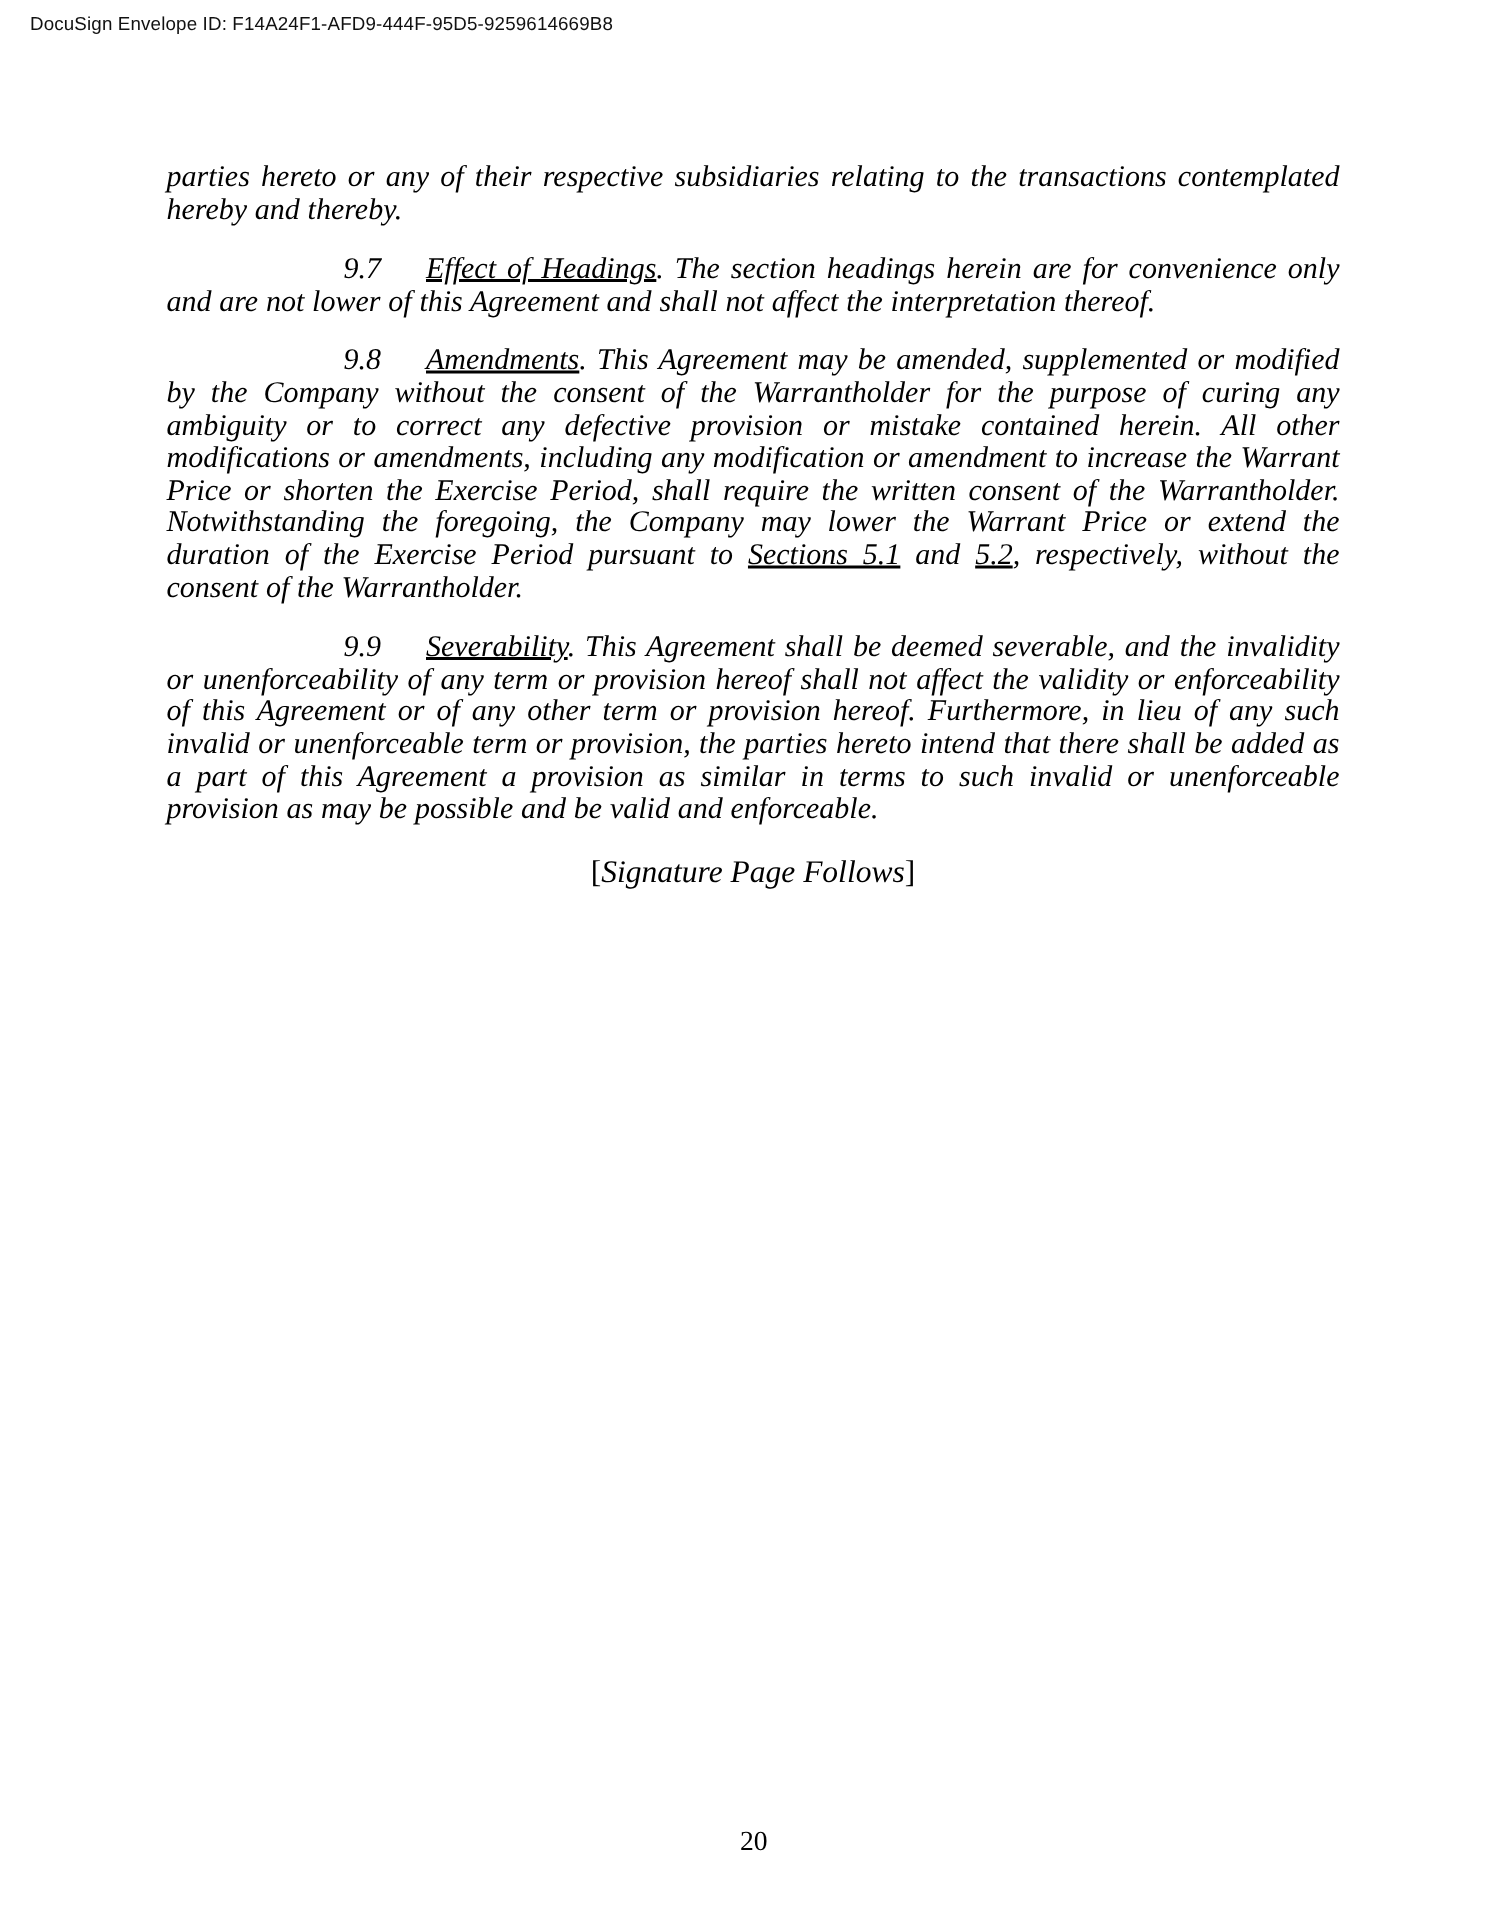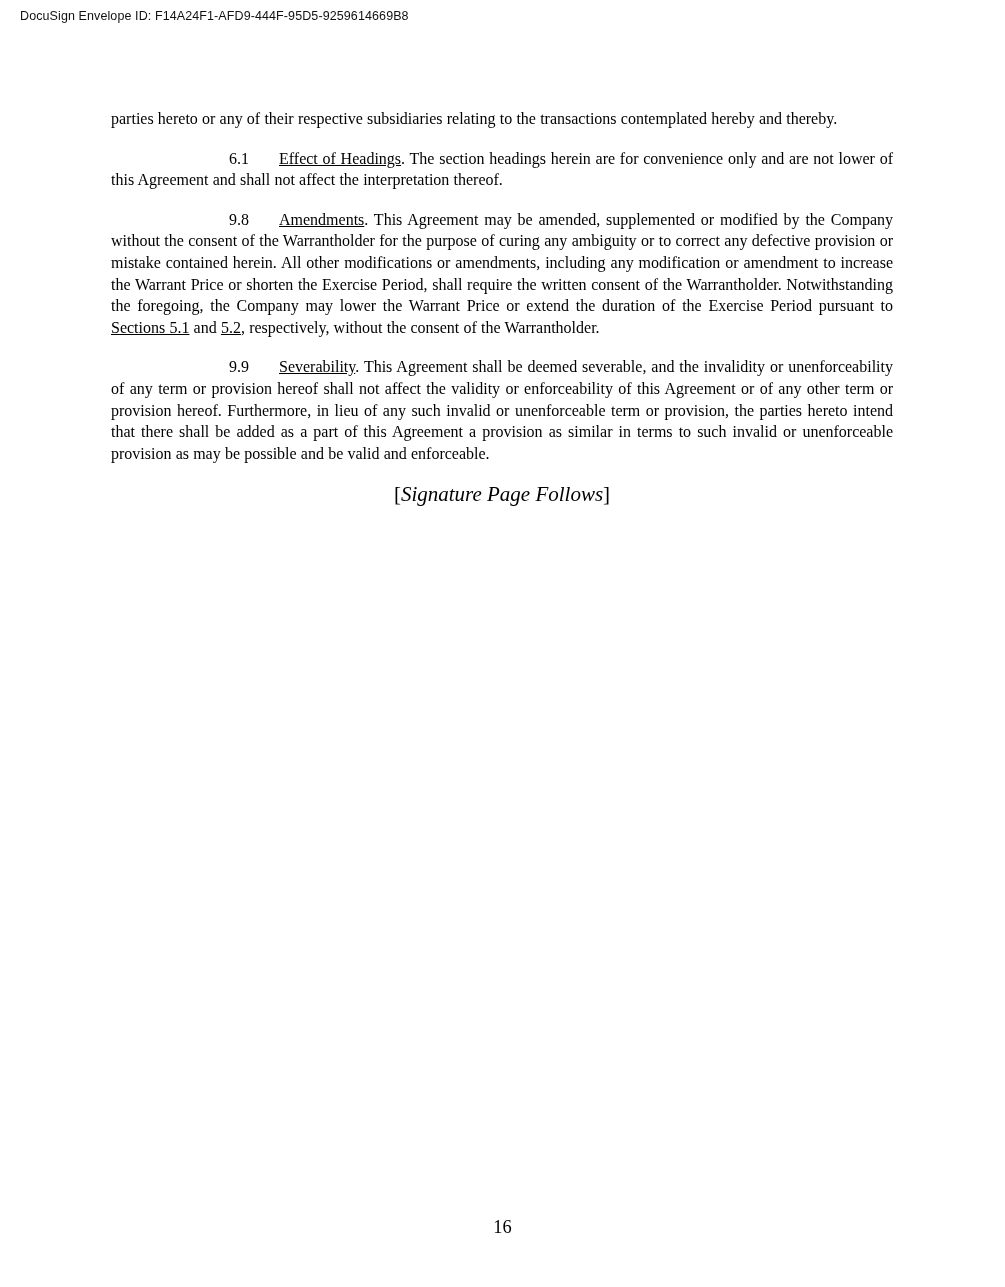--- a/index.html
+++ b/index.html
@@ -32,25 +32,26 @@
     white-space: nowrap;
   }
   .content {
     position: absolute;
     top: 108px;
     left: 111px;
     width: 782px;
   }
   p.para {
     margin: 0 0 18px 0;
-    font-size: 16px;
+    font-size: 20px;
     line-height: 21.6px;
     text-align: justify;
     text-justify: inter-word;
     word-spacing: 0.2px;
+    font-style: italic;
   }
   p.para:last-child {
     margin-bottom: 0;
   }
   .indent {
     display: inline-block;
     width: 118px;
   }
   .num-gap {
     display: inline-block;
@@ -81,25 +82,25 @@
 <body>
 
 <div class="page">
 
   <div class="envelope-id">DocuSign Envelope ID: F14A24F1-AFD9-444F-95D5-9259614669B8</div>
 
   <div class="content">
 
     <p class="para"><span>parties hereto or any of their respective subsidiaries relating to the transactions contemplated hereby and thereby.</span></p>
 
-    <p class="para"><span class="indent"></span><span>6.1</span><span class="num-gap"></span><span class="u">Effect of Headings</span><span>.  The section headings herein are for convenience only and are not lower of this Agreement and shall not affect the interpretation thereof.</span></p>
+    <p class="para"><span class="indent"></span><span>9.7</span><span class="num-gap"></span><span class="u">Effect of Headings</span><span>.  The section headings herein are for convenience only and are not lower of this Agreement and shall not affect the interpretation thereof.</span></p>
 
     <p class="para"><span class="indent"></span><span>9.8</span><span class="num-gap"></span><span class="u">Amendments</span><span>.  This Agreement may be amended, supplemented or modified by the Company without the consent of the Warrantholder for the purpose of curing any ambiguity or to correct any defective provision or mistake contained herein. All other modifications or amendments, including any modification or amendment to increase the Warrant Price or shorten the Exercise Period, shall require the written consent of the Warrantholder. Notwithstanding the foregoing, the Company may lower the Warrant Price or extend the duration of the Exercise Period pursuant to </span><span class="u">Sections 5.1</span><span> and </span><span class="u">5.2</span><span>, respectively, without the consent of the Warrantholder.</span></p>
 
     <p class="para"><span class="indent"></span><span>9.9</span><span class="num-gap"></span><span class="u">Severability</span><span>.  This Agreement shall be deemed severable, and the invalidity or unenforceability of any term or provision hereof shall not affect the validity or enforceability of this Agreement or of any other term or provision hereof. Furthermore, in lieu of any such invalid or unenforceable term or provision, the parties hereto intend that there shall be added as a part of this Agreement a provision as similar in terms to such invalid or unenforceable provision as may be possible and be valid and enforceable.</span></p>
 
     <div class="sig-follows"><span>[</span><span class="it">Signature Page Follows</span><span>]</span></div>
 
   </div>
 
-  <div class="page-number">16</div>
+  <div class="page-number">20</div>
 
 </div>
 
 </body></html>

